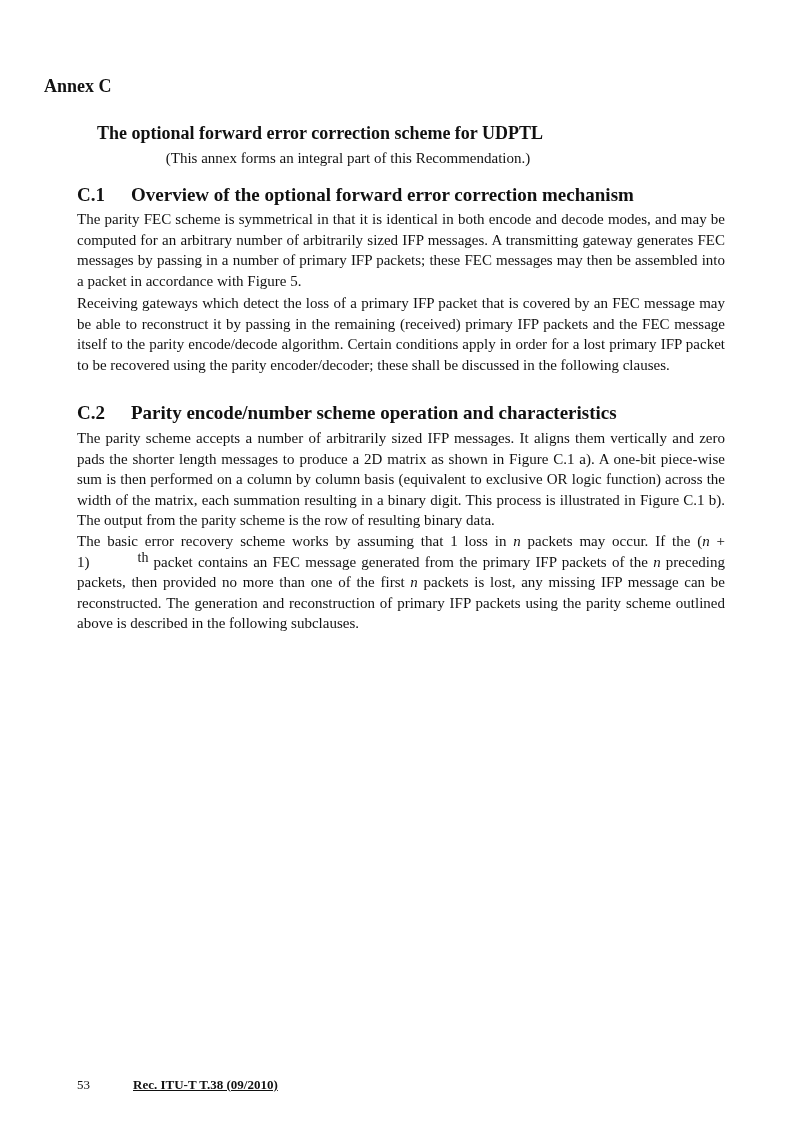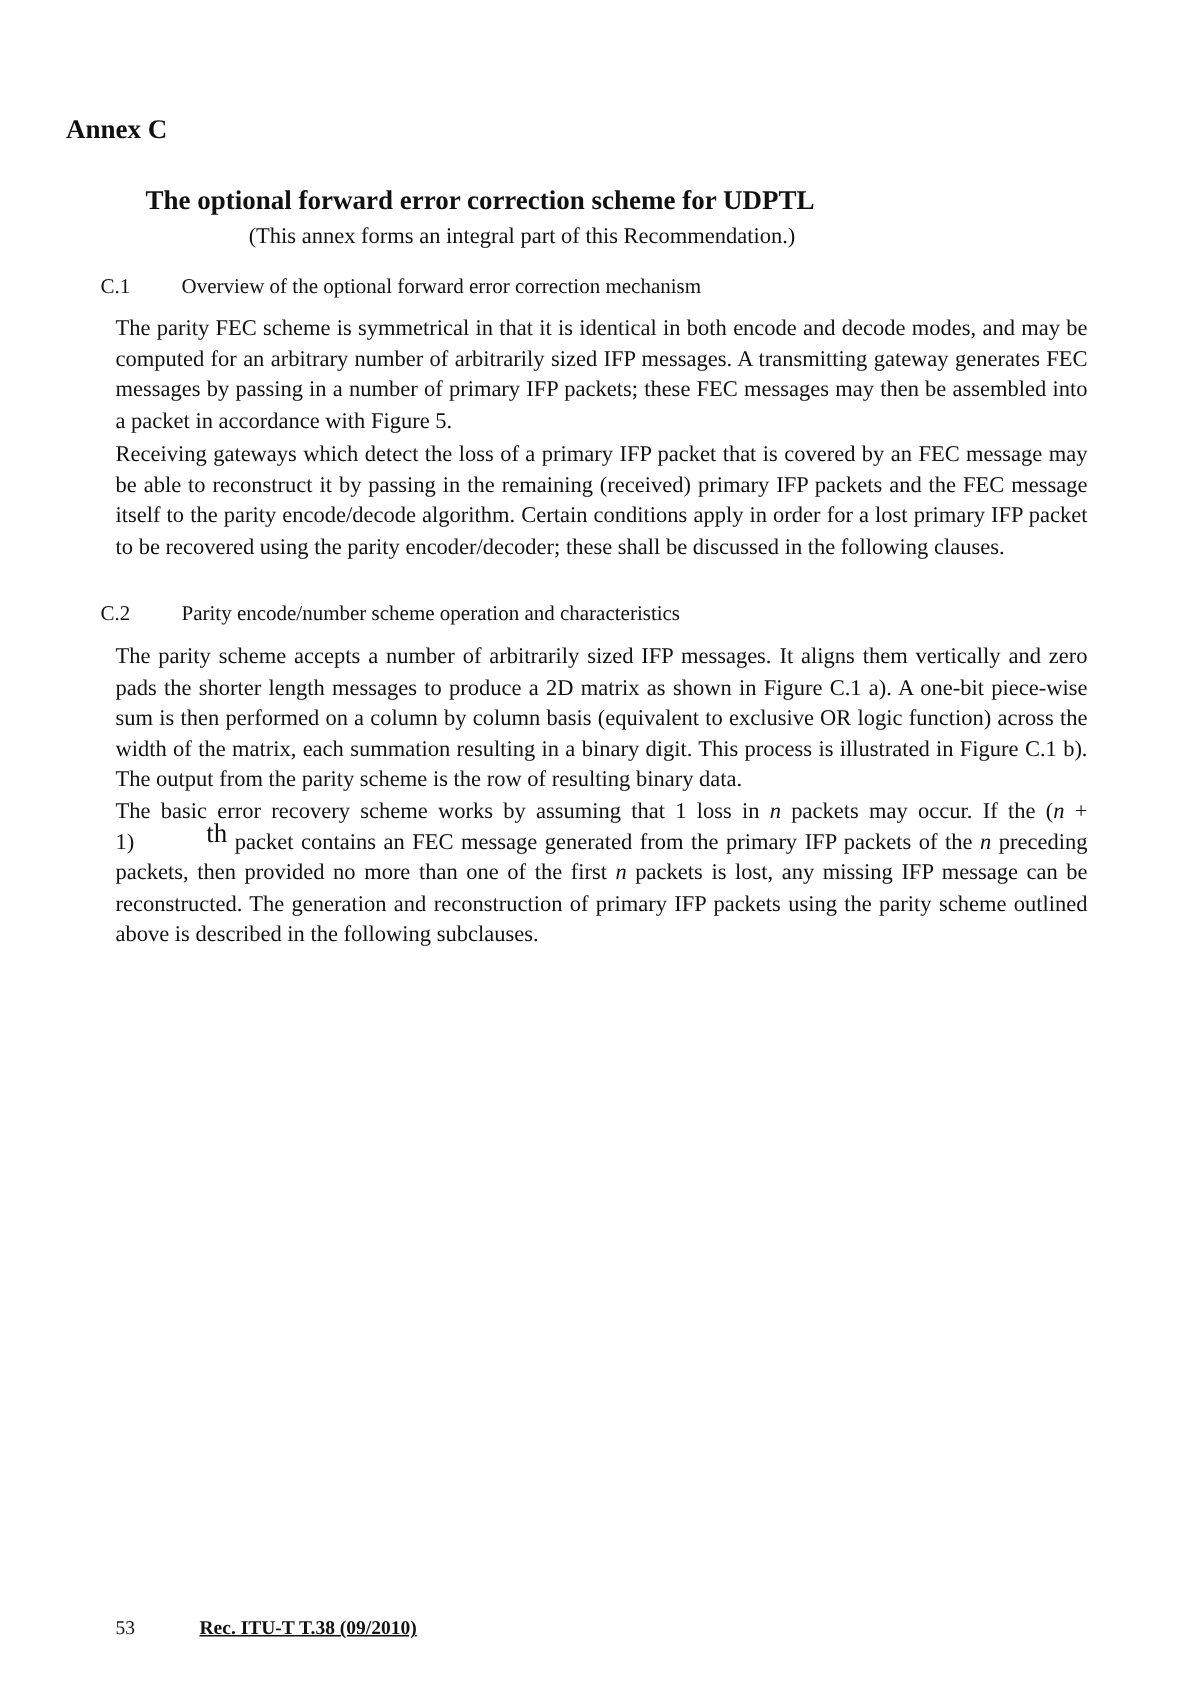--- a/index.html
+++ b/index.html
@@ -5,31 +5,31 @@
   html, body { margin: 0; padding: 0; background: #ffffff; }
   body { width: 800px; height: 1132px; position: relative; overflow: hidden;
          font-family: "Liberation Serif", "DejaVu Serif", serif; color: #111; }
   .page { position: absolute; left: 0; top: 0; width: 800px; height: 1132px; }
   .annex-title { position: absolute; top: 76px; left: 0; width: 800px; 
                  font-weight: bold; font-size: 18px; margin-left: 44px; }
   .annex-subtitle { position: absolute; top: 123px; left: 0; width: 640px; text-align: center;
                     font-weight: bold; font-size: 18px; }
   .annex-note { position: absolute; top: 150px; left: 0; width: 696px; text-align: center;
                 font-size: 15px; }
-  .heading { position: absolute; left: 67px; width: 650px; font-weight: normal; font-size: 14px; }
+  .heading { position: absolute; left: 77px; width: 650px; font-weight: bold; font-size: 19px; }
   .heading .num { display: inline-block; width: 54px; }
   .para { position: absolute; left: 77px; width: 648px; font-size: 15px; line-height: 20.6px;
           text-align: justify; margin: 0; }
   .h1 { top: 184px; }
   .p1 { top: 209px; }
   .p2 { top: 293px; }
   .h2 { top: 402px; }
   .p3 { top: 428px; }
   .p4 { top: 531px; }
-  sup.th { font-size: 18px; vertical-align: 5px; line-height: 0; margin-left: 48px; }
+  sup.th { font-size: 14px; vertical-align: 5px; line-height: 0; margin-left: 48px; }
   i { font-style: italic; }
   .footer { position: absolute; top: 1077px; left: 77px; font-size: 13px; }
   .footer .pg { display: inline-block; width: 56px; }
   .footer .rec { font-weight: bold; text-decoration: underline; }
 </style>
 </head>
 <body>
 
 <div class="page">
   <div class="annex-title">Annex C</div>

